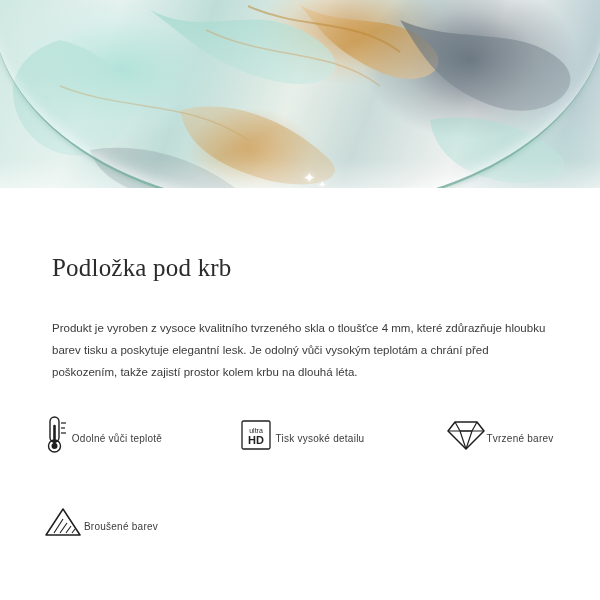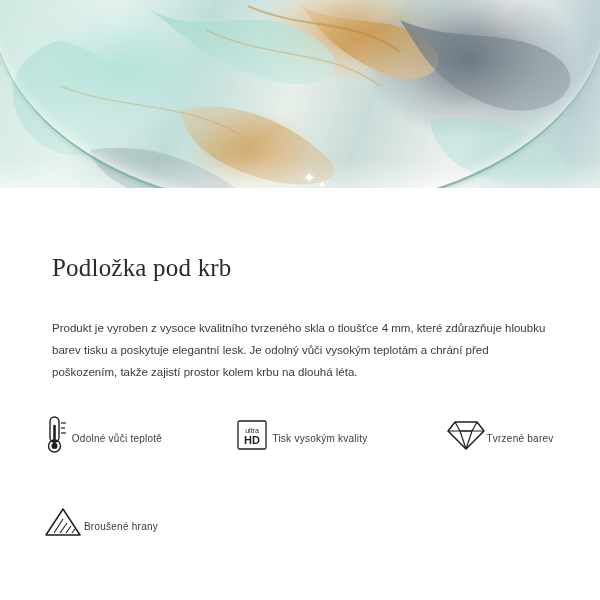--- a/index.html
+++ b/index.html
@@ -208,21 +208,21 @@
     </div>
 
     <div class="feature">
       <div class="feature-icon">
         <svg width="40" height="40" viewBox="0 0 40 40">
           <rect x="6" y="6" width="28" height="28" rx="1.5" fill="none" stroke="#1f1f1f" stroke-width="1.3"></rect>
           <text x="20" y="18" text-anchor="middle" font-family="Liberation Sans, sans-serif" font-size="7" fill="#1f1f1f">ultra</text>
           <text x="20" y="29" text-anchor="middle" font-family="Liberation Sans, sans-serif" font-size="11" font-weight="bold" fill="#1f1f1f">HD</text>
         </svg>
       </div>
-      <div class="feature-label">Tisk vysokým kvality</div>
+      <div class="feature-label">Tisk vysoké detailu</div>
     </div>
 
 
     <div class="feature">
       <div class="feature-icon">
         <svg width="40" height="36" viewBox="0 0 40 36">
           <path d="M9 5 H31 L38 14 L20 32 L2 14 Z" fill="none" stroke="#1f1f1f" stroke-width="1.5" stroke-linejoin="round"></path>
           <path d="M2 14 H38" stroke="#1f1f1f" stroke-width="1.2"></path>
           <path d="M9 5 L14 14 L20 32" stroke="#1f1f1f" stroke-width="1.2" fill="none"></path>
           <path d="M31 5 L26 14 L20 32" stroke="#1f1f1f" stroke-width="1.2" fill="none"></path>
@@ -235,18 +235,18 @@
     <div class="feature">
       <div class="feature-icon">
         <svg width="42" height="34" viewBox="0 0 42 34">
           <path d="M4 29 L21 3 L38 29 Z" fill="none" stroke="#1f1f1f" stroke-width="1.5" stroke-linejoin="round"></path>
           <line x1="12" y1="27" x2="21" y2="13" stroke="#1f1f1f" stroke-width="1.1"></line>
           <line x1="18" y1="27" x2="25" y2="17" stroke="#1f1f1f" stroke-width="1.1"></line>
           <line x1="24" y1="27" x2="29" y2="20" stroke="#1f1f1f" stroke-width="1.1"></line>
           <line x1="30" y1="27" x2="33" y2="23" stroke="#1f1f1f" stroke-width="1.1"></line>
         </svg>
       </div>
-      <div class="feature-label">Broušené hrany</div>
+      <div class="feature-label">Broušené barev</div>
     </div>
 
 
   </div>
 </div>
 
 </body></html>

